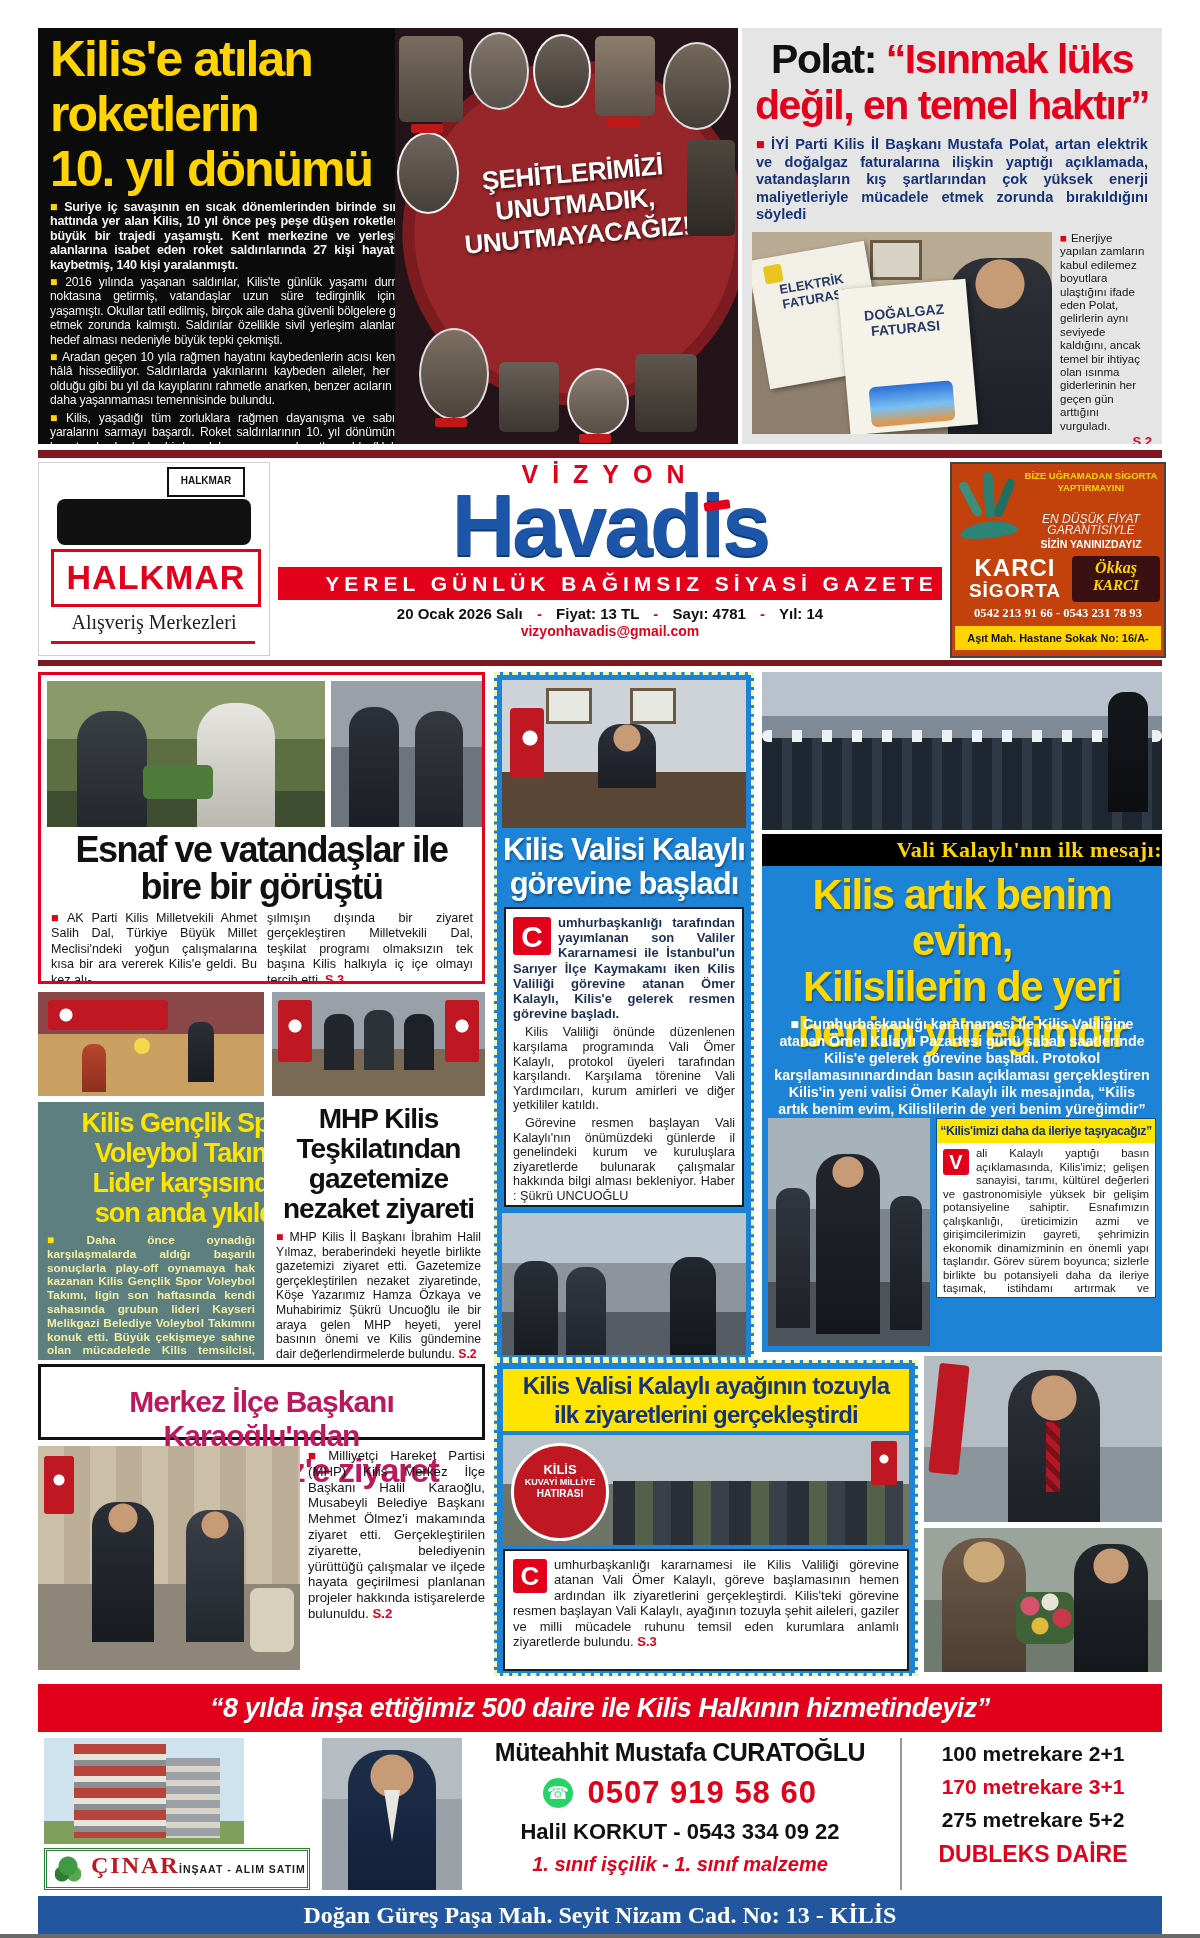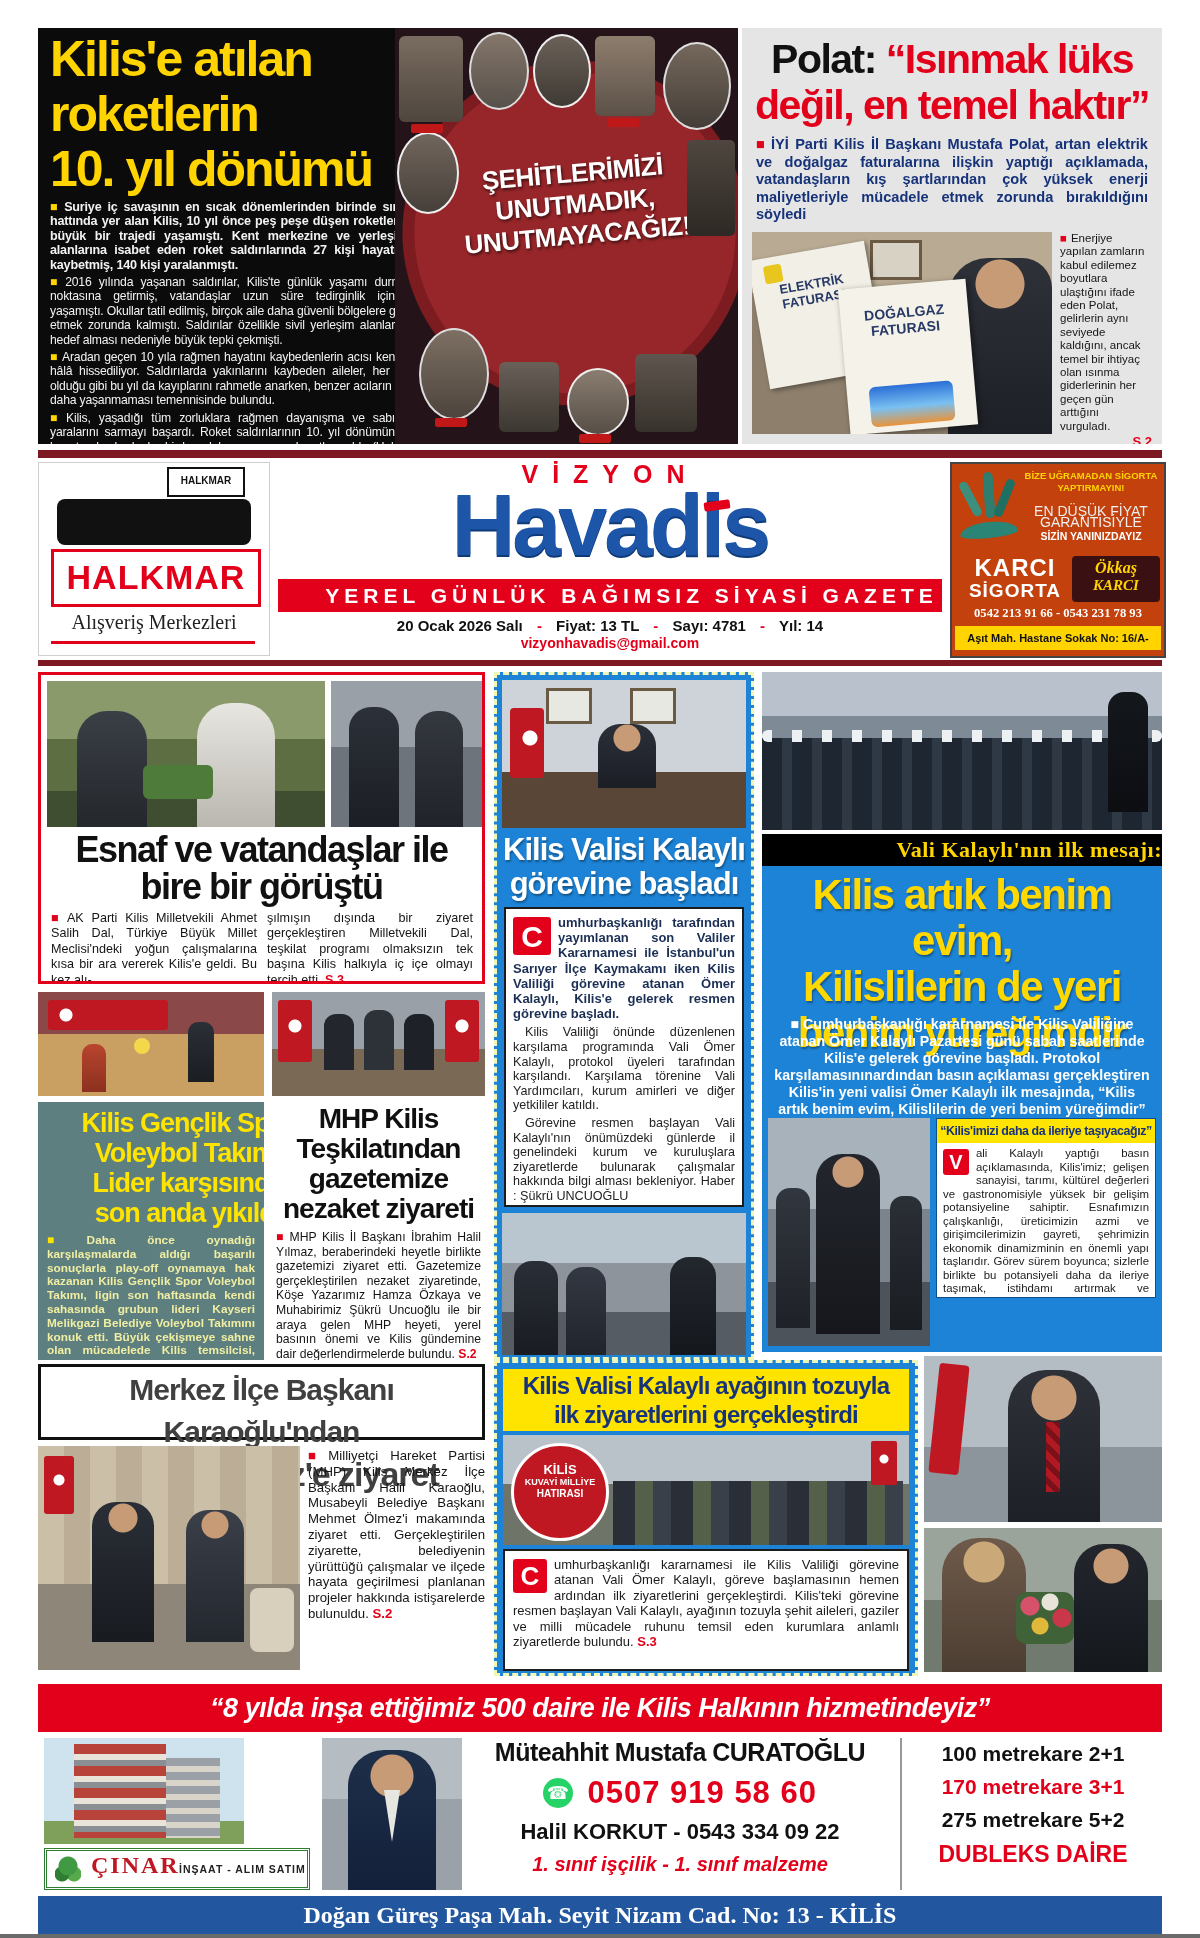--- a/index.html
+++ b/index.html
@@ -107,21 +107,21 @@
     <div class="abs" style="left:0;top:148px;width:230px;text-align:center;font-family:'Liberation Serif',serif;font-size:20px;color:#222;">Alışveriş Merkezleri</div>
     <div class="abs" style="left:12px;top:178px;width:204px;height:3px;background:#e2001a;"></div>
   </div>
 
   <div class="abs" style="left:278px;top:458px;width:664px;height:196px;text-align:center;overflow:hidden;">
     <div style="color:#e2001a;font-weight:800;font-size:25px;letter-spacing:14px;margin-top:2px;">VİZYON</div>
     <div style="position:relative;display:inline-block;">
       <div style="color:#1d55a8;font-weight:800;font-size:88px;line-height:80px;letter-spacing:-3px;margin-top:-4px;text-shadow:0 2px 0 #0f3a78;">Havadis</div>
       <div style="position:absolute;right:38px;top:12px;width:26px;height:9px;background:#e2001a;border-radius:2px;transform:rotate(-8deg);"></div>
     </div>
-    <div style="margin:14px auto 0 auto;width:707px;height:33px;background:#e2001a;color:#fff;font-weight:800;font-size:21px;letter-spacing:5px;line-height:33px;">YEREL GÜNLÜK BAĞIMSIZ SİYASİ GAZETE</div>
+    <div style="margin:2px auto 0 auto;width:707px;height:33px;background:#e2001a;color:#fff;font-weight:800;font-size:21px;letter-spacing:5px;line-height:33px;">YEREL GÜNLÜK BAĞIMSIZ SİYASİ GAZETE</div>
     <div style="margin-top:5px;font-weight:800;font-size:15px;color:#111;">
       <span>20 Ocak 2026 Salı</span>
       <span style="color:#e2001a;margin:0 10px;">-</span>
       <span>Fiyat: 13 TL</span>
       <span style="color:#e2001a;margin:0 10px;">-</span>
       <span>Sayı: 4781</span>
       <span style="color:#e2001a;margin:0 10px;">-</span>
       <span>Yıl: 14</span>
     </div>
     <div style="margin-top:1px;color:#e2001a;font-weight:800;font-size:14px;">vizyonhavadis@gmail.com</div>
@@ -130,21 +130,21 @@
   <div class="abs" style="left:950px;top:462px;width:212px;height:192px;background:#c2410c;border:2px solid #444;overflow:hidden;">
     <div class="abs" style="left:6px;top:6px;width:62px;height:84px;">
       <div style="position:absolute;left:26px;top:2px;width:10px;height:46px;background:#2e7d6e;border-radius:6px;transform:rotate(-4deg);"></div>
       <div style="position:absolute;left:8px;top:10px;width:9px;height:38px;background:#3c8f7c;border-radius:6px;transform:rotate(-28deg);"></div>
       <div style="position:absolute;left:42px;top:8px;width:9px;height:40px;background:#1f6f63;border-radius:6px;transform:rotate(22deg);"></div>
       <div style="position:absolute;left:2px;top:52px;width:58px;height:16px;background:#2a8577;border-radius:50% 50% 50% 50%/70% 70% 30% 30%;transform:rotate(-6deg);"></div>
     </div>
     <div class="abs" style="left:70px;top:6px;width:138px;text-align:center;">
       <div style="color:#ffd400;font-weight:800;font-size:9.5px;line-height:12px;">BİZE UĞRAMADAN SİGORTA</div>
       <div style="color:#ffd400;font-weight:800;font-size:9.5px;line-height:12px;">YAPTIRMAYIN!</div>
-      <div style="color:#efefef;font-size:14px;margin-top:12px;line-height:11px;">EN DÜŞÜK FİYAT GARANTİSİYLE</div>
+      <div style="color:#efefef;font-size:12px;margin-top:20px;line-height:11px;font-style:italic;">EN DÜŞÜK FİYAT GARANTİSİYLE</div>
       <div style="color:#ffffff;font-weight:700;font-size:10.5px;margin-top:2px;">SİZİN YANINIZDAYIZ</div>
     </div>
     <div class="abs" style="left:8px;top:92px;width:110px;color:#fff;font-weight:800;text-align:center;">
       <div style="font-size:24px;line-height:24px;letter-spacing:1px;">KARCI</div>
       <div style="font-size:19px;line-height:21px;letter-spacing:1px;">SİGORTA</div>
     </div>
     <div class="abs" style="left:120px;top:92px;width:88px;height:46px;background:#3a1012;border-radius:4px;color:#ffd400;font-family:'Liberation Serif',serif;font-style:italic;font-weight:700;text-align:center;">
       <div style="font-size:16px;margin-top:3px;">Ökkaş</div>
       <div style="font-size:15px;">KARCI</div>
     </div>
@@ -263,21 +263,21 @@
       <div>Teşkilatından</div>
       <div>gazetemize</div>
       <div>nezaket ziyareti</div>
     </div>
     <div class="abs just" style="left:4px;top:128px;width:205px;color:#151515;font-size:12.2px;line-height:14.6px;">
       <span class="blt" style="color:#e2001a;">■</span><span>MHP Kilis İl Başkanı İbrahim Halil Yılmaz, beraberindeki heyetle birlikte gazetemizi ziyaret etti. Gazetemize gerçekleştirilen nezaket ziyaretinde, Köşe Yazarımız Hamza Özkaya ve Muhabirimiz Şükrü Uncuoğlu ile bir araya gelen MHP heyeti, yerel basının önemi ve Kilis gündemine dair değerlendirmelerde bulundu.</span> <span class="ref">S.2</span>
     </div>
   </div>
 
   <div class="abs" style="left:38px;top:1364px;width:447px;height:76px;border:3px solid #111;box-sizing:border-box;text-align:center;">
-    <div class="hl" style="color:#404040;font-size:30px;line-height:42px;letter-spacing:-1px;margin-top:2px;">
+    <div class="hl" style="color:#be185d;font-size:30px;line-height:34px;letter-spacing:-1px;margin-top:18px;">
       <div>Merkez İlçe Başkanı Karaoğlu'ndan</div>
       <div style="font-size:34px;">Başkan Ölmez'e ziyaret</div>
     </div>
   </div>
   <div class="ph" style="left:38px;top:1446px;width:262px;height:224px;background:repeating-linear-gradient(90deg,#cbbfa8 0 26px,#bcae96 26px 52px);">
     <div style="position:absolute;left:6px;top:10px;width:30px;height:58px;background:radial-gradient(circle at 15px 24px,#fff 0 5px,rgba(0,0,0,0) 6px),#c01822;border-radius:3px;"></div>
     <div style="position:absolute;left:0;bottom:0;width:262px;height:86px;background:#8f867a;"></div>
     <div style="position:absolute;left:54px;top:56px;width:62px;height:140px;background:radial-gradient(circle at 31px 16px,#c79b76 0 14px,rgba(0,0,0,0) 15px),linear-gradient(#2a2e36,#181b20);border-radius:24px 24px 0 0;"></div>
     <div style="position:absolute;left:148px;top:64px;width:58px;height:132px;background:radial-gradient(circle at 29px 15px,#c79b76 0 13px,rgba(0,0,0,0) 14px),linear-gradient(#3a3f48,#23272e);border-radius:22px 22px 0 0;"></div>
     <div style="position:absolute;left:212px;bottom:18px;width:44px;height:64px;background:#d8cfbc;border-radius:8px;"></div>

